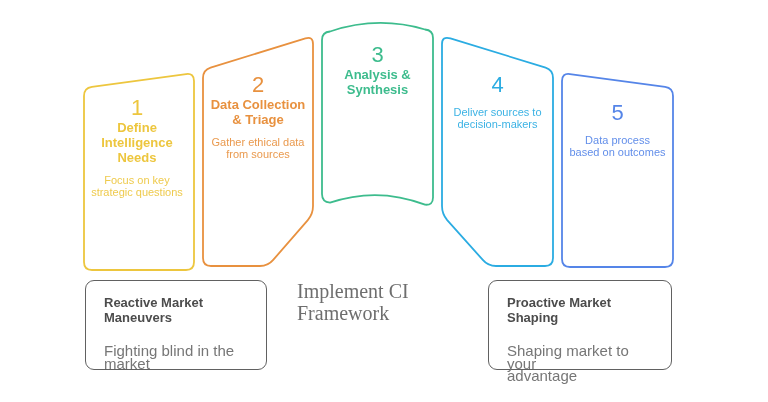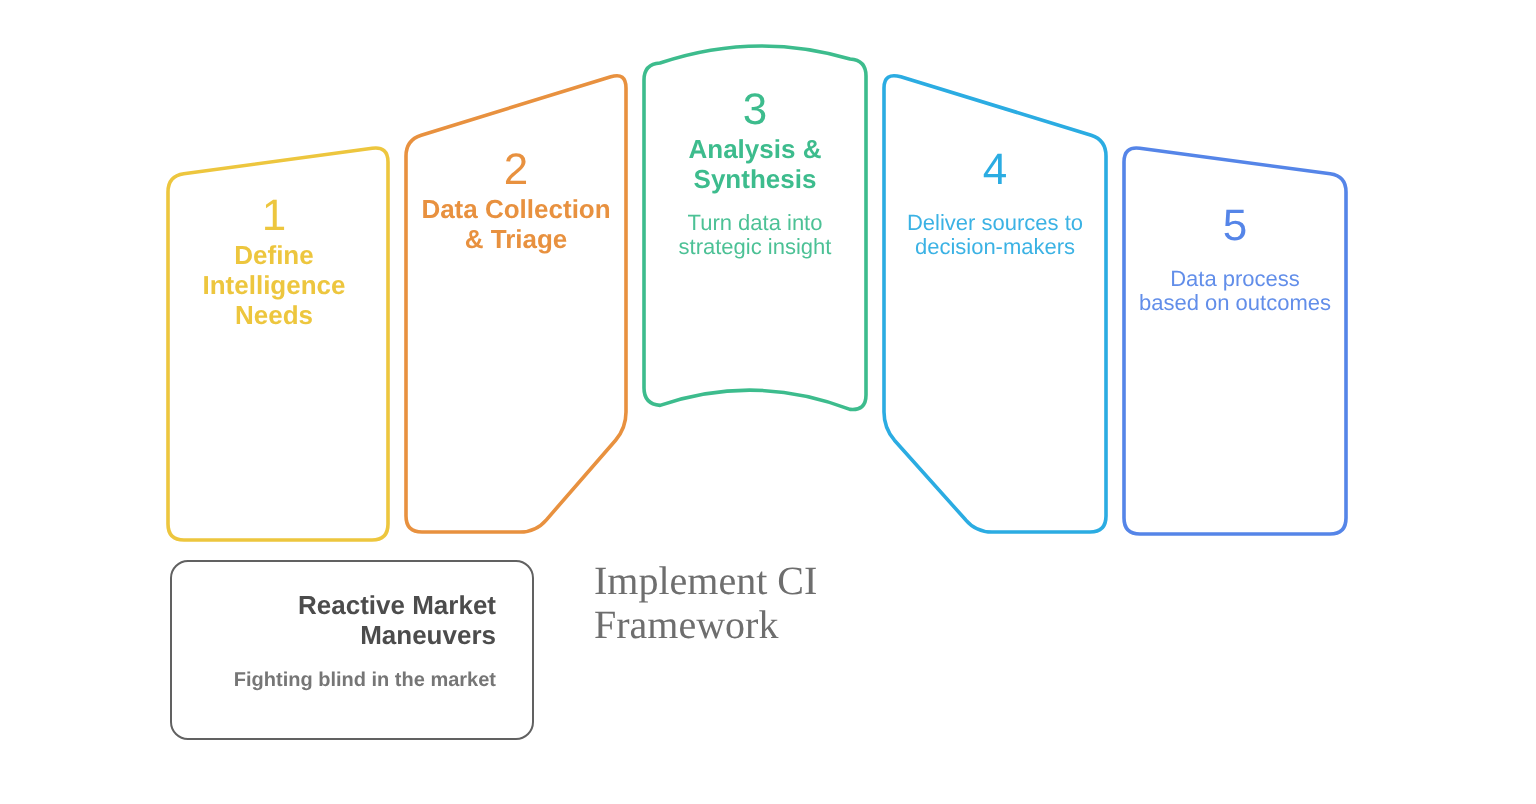--- a/index.html
+++ b/index.html
@@ -32,28 +32,28 @@
     position:absolute;left:297px;top:280px;width:162px;text-align:left;
     font-size:20px;line-height:22px;font-weight:400;
     color:var(--text-gray,#6e6e6e);white-space:pre-line;font-family:Liberation Serif, serif;
   }
 
   .outcome-box{
     position:absolute;top:280px;height:90px;box-sizing:border-box;
     border:1.5px solid var(--box-border,#616161);border-radius:9px;
     padding:14px 18px 10px 18px;background:#ffffff;
   }
-  .box-left{left:85px;width:182px;text-align:right;}
+  .box-left{left:85px;width:182px;text-align:left;}
   .box-right{left:488px;width:184px;text-align:left;}
   .btitle{
     font-size:13px;line-height:15px;font-weight:700;
     color:var(--box-title,#4c4c4c);white-space:pre-line;
   }
   .bsub{
-    margin-top:10px;font-size:10px;line-height:12.5px;font-weight:700;
+    margin-top:20px;font-size:15px;line-height:12.5px;font-weight:400;
     color:var(--box-subtitle,#767676);white-space:pre-line;
   }
 </style>
 </head>
 <body>
 
 <div id="app">
 
   <svg id="outlines" width="768" height="402" viewBox="0 0 768 402" aria-hidden="true">
     <path class="card-path" d="M 84,96 L 84,262 Q 84,270 92,270 L 186,270 Q 194,270 194,262 L 194,81
@@ -69,34 +69,36 @@
          L 450.4,38.4 Q 442,36 442,44 Z" style="--c: #2BACE2;"></path>
     <path class="card-path" d="M 562,81 L 562,259 Q 562,267 570,267 L 665,267 Q 673,267 673,259 L 673,96
          Q 673,88 665.1,86.9 L 569.9,74.1 Q 562,73 562,81 Z" style="--c: #5585E8;"></path>
   </svg>
 
   <div class="step s0" style="--c: #EDC63E;">
     <div class="num">1</div>
     <div class="stitle">Define
 Intelligence
 Needs</div>
+    <div class="ssub">Focus on key
+strategic questions</div>
   </div>
 
   <div class="step s1" style="--c: #E8913F;">
     <div class="num">2</div>
     <div class="stitle">Data Collection
 &amp; Triage</div>
+    <div class="ssub">Gather ethical data
+from sources</div>
   </div>
 
   <div class="step s2" style="--c: #3DBC8D;">
     <div class="num">3</div>
     <div class="stitle">Analysis &amp;
 Synthesis</div>
-    <div class="ssub">Turn data into
-strategic insight</div>
   </div>
 
   <div class="step s3" style="--c: #2BACE2;">
     <div class="num">4</div>
     <div class="ssub">Deliver sources to
 decision-makers</div>
   </div>
 
   <div class="step s4" style="--c: #5585E8;">
     <div class="num">5</div>
@@ -106,14 +108,20 @@
 
   <div class="main-title">Implement CI
 Framework</div>
 
   <div class="outcome-box box-left">
     <div class="btitle">Reactive Market
 Maneuvers</div>
     <div class="bsub">Fighting blind in the market</div>
   </div>
 
+  <div class="outcome-box box-right">
+    <div class="btitle">Proactive Market
+Shaping</div>
+    <div class="bsub">Shaping market to your
+advantage</div>
+  </div>
 
 </div>
 
 </body></html>

